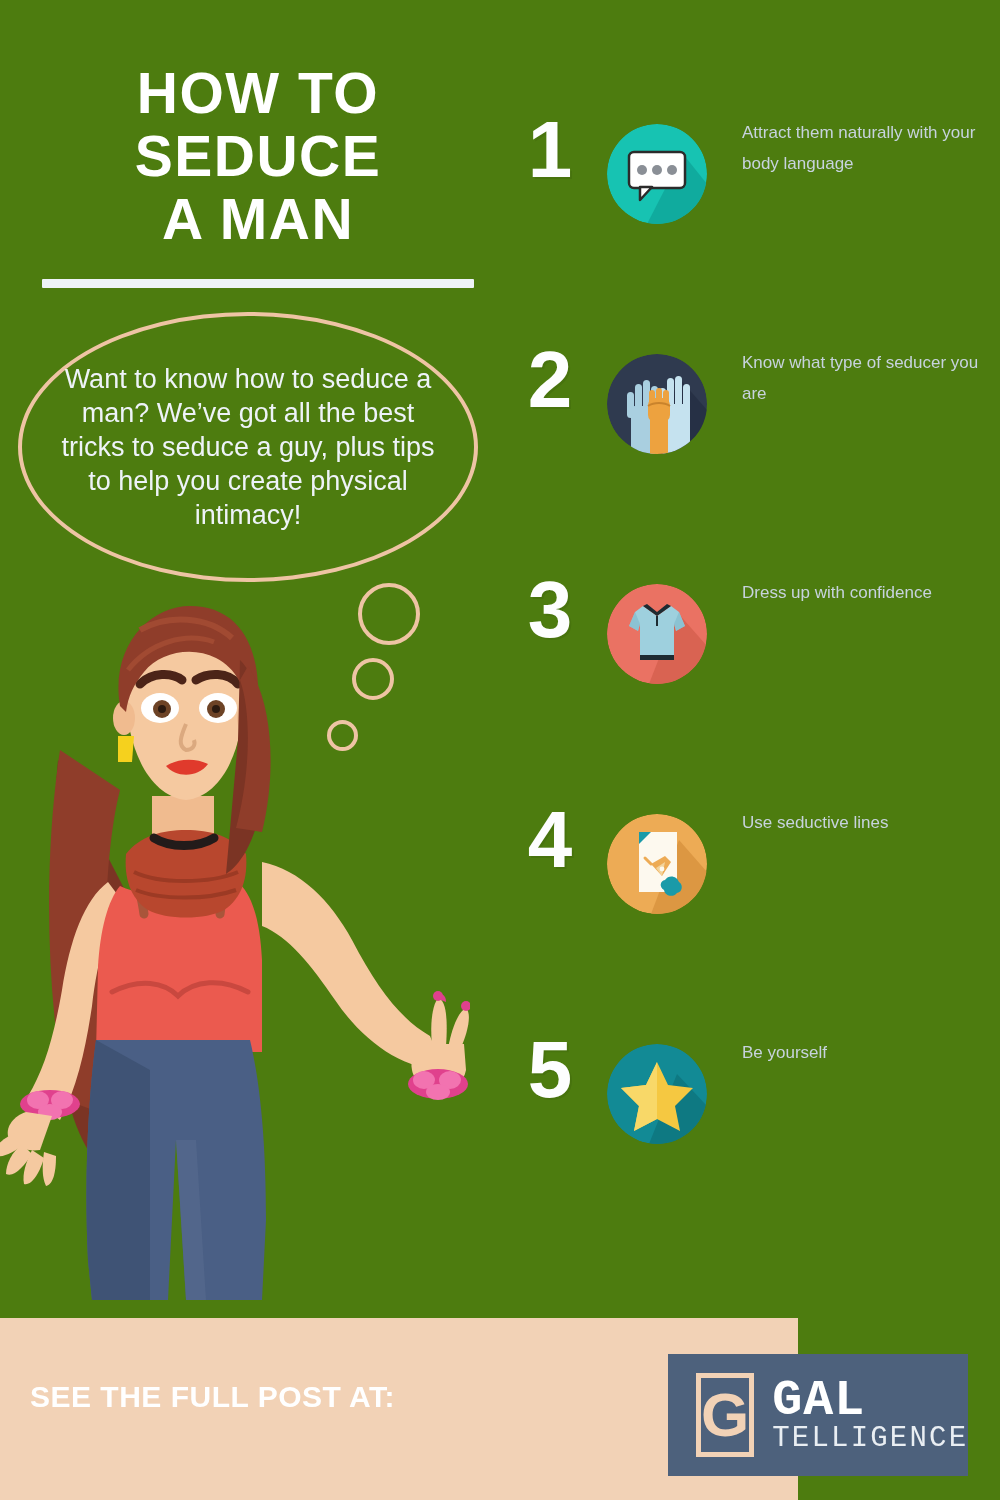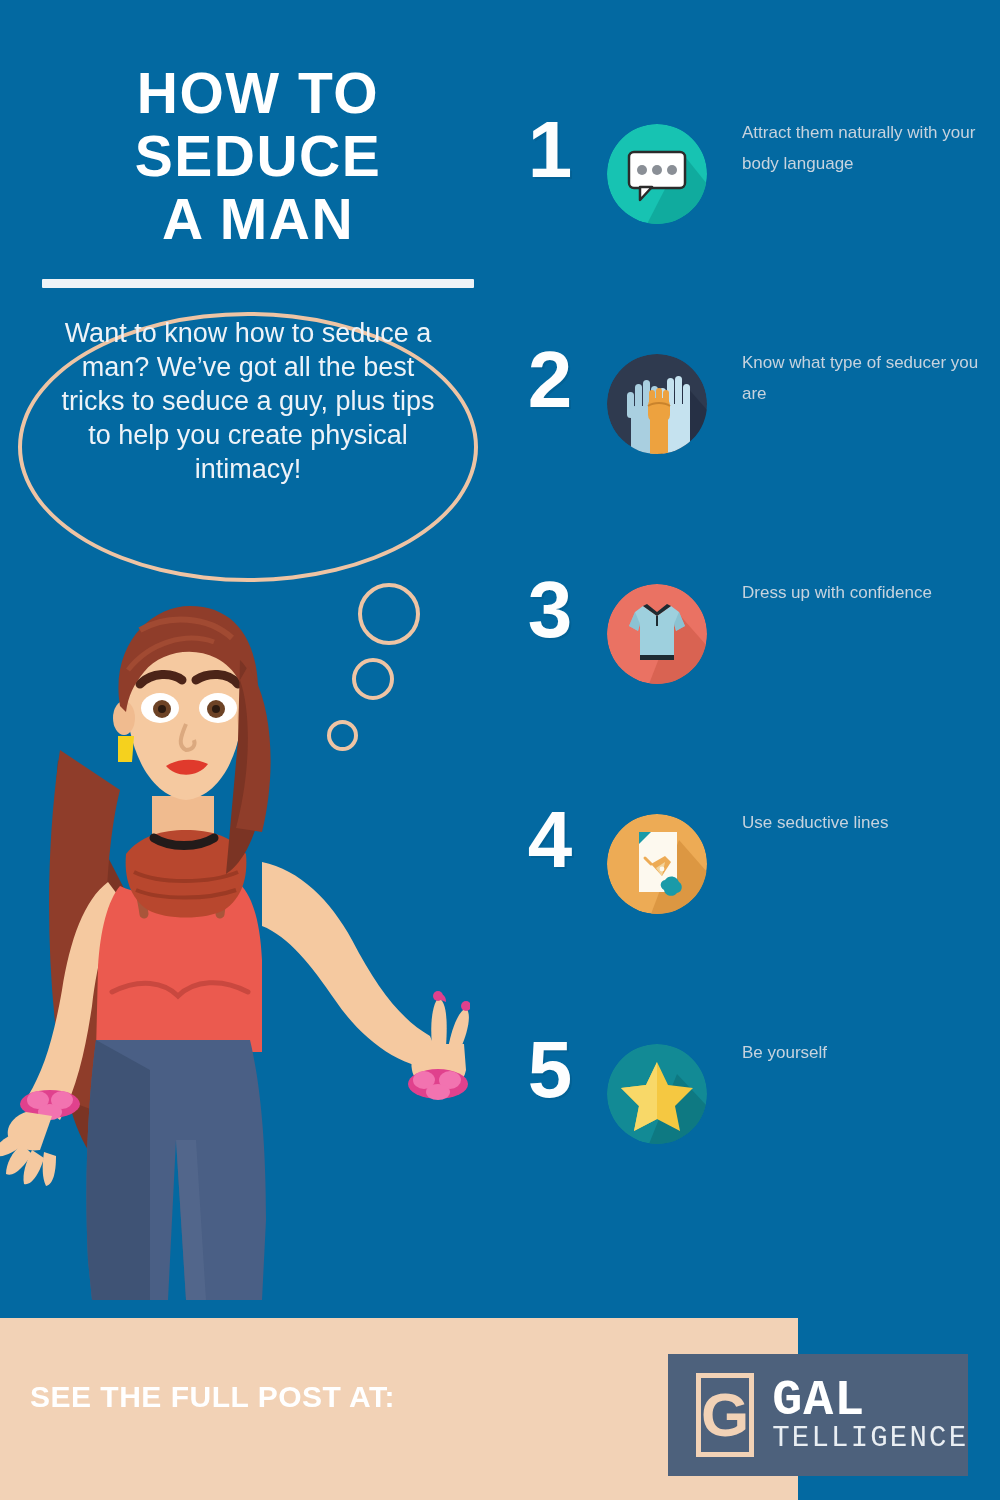--- a/index.html
+++ b/index.html
@@ -3,21 +3,21 @@
 <meta charset="utf-8">
 <style>
   * { margin:0; padding:0; box-sizing:border-box; }
   html,body { width:1000px; height:1500px; }
   body {
     font-family:"Liberation Sans", sans-serif;
     background:#4d617c;
     position:relative;
     overflow:hidden;
   }
-  .canvas { position:relative; width:1000px; height:1500px; background:#0369a1; }
+  .canvas { position:relative; width:1000px; height:1500px; background:#4d7c0f; }
 
   
   .title-block { position:absolute; left:42px; top:62px; width:432px; text-align:center; }
   .title-line {
     color:#ffffff;
     font-weight:bold;
     font-size:57px;
     line-height:63px;
     letter-spacing:1.5px;
     text-transform:uppercase;
@@ -25,21 +25,21 @@
   }
   .title-rule {
     position:absolute; left:42px; top:279px; width:432px; height:9px;
     background:#eef3f7; border-radius:1px;
   }
 
   
   .bubble {
     position:absolute; left:18px; top:312px; width:460px; height:270px;
     border:4px solid #eec4a4; border-radius:50%;
-    display:flex; align-items:flex-start; justify-content:center;
+    display:flex; align-items:center; justify-content:center;
   }
   .bubble-text {
     color:#eef3f8; font-size:27px; line-height:34px; text-align:center;
     width:380px; font-family:"Liberation Sans", sans-serif;
   }
   .dot-bubble { position:absolute; border:4px solid #eec4a4; border-radius:50%; }
   .dot-1 { left:358px; top:583px; width:62px; height:62px; }
   .dot-2 { left:352px; top:658px; width:42px; height:42px; }
   .dot-3 { left:327px; top:720px; width:31px; height:31px; }
 

